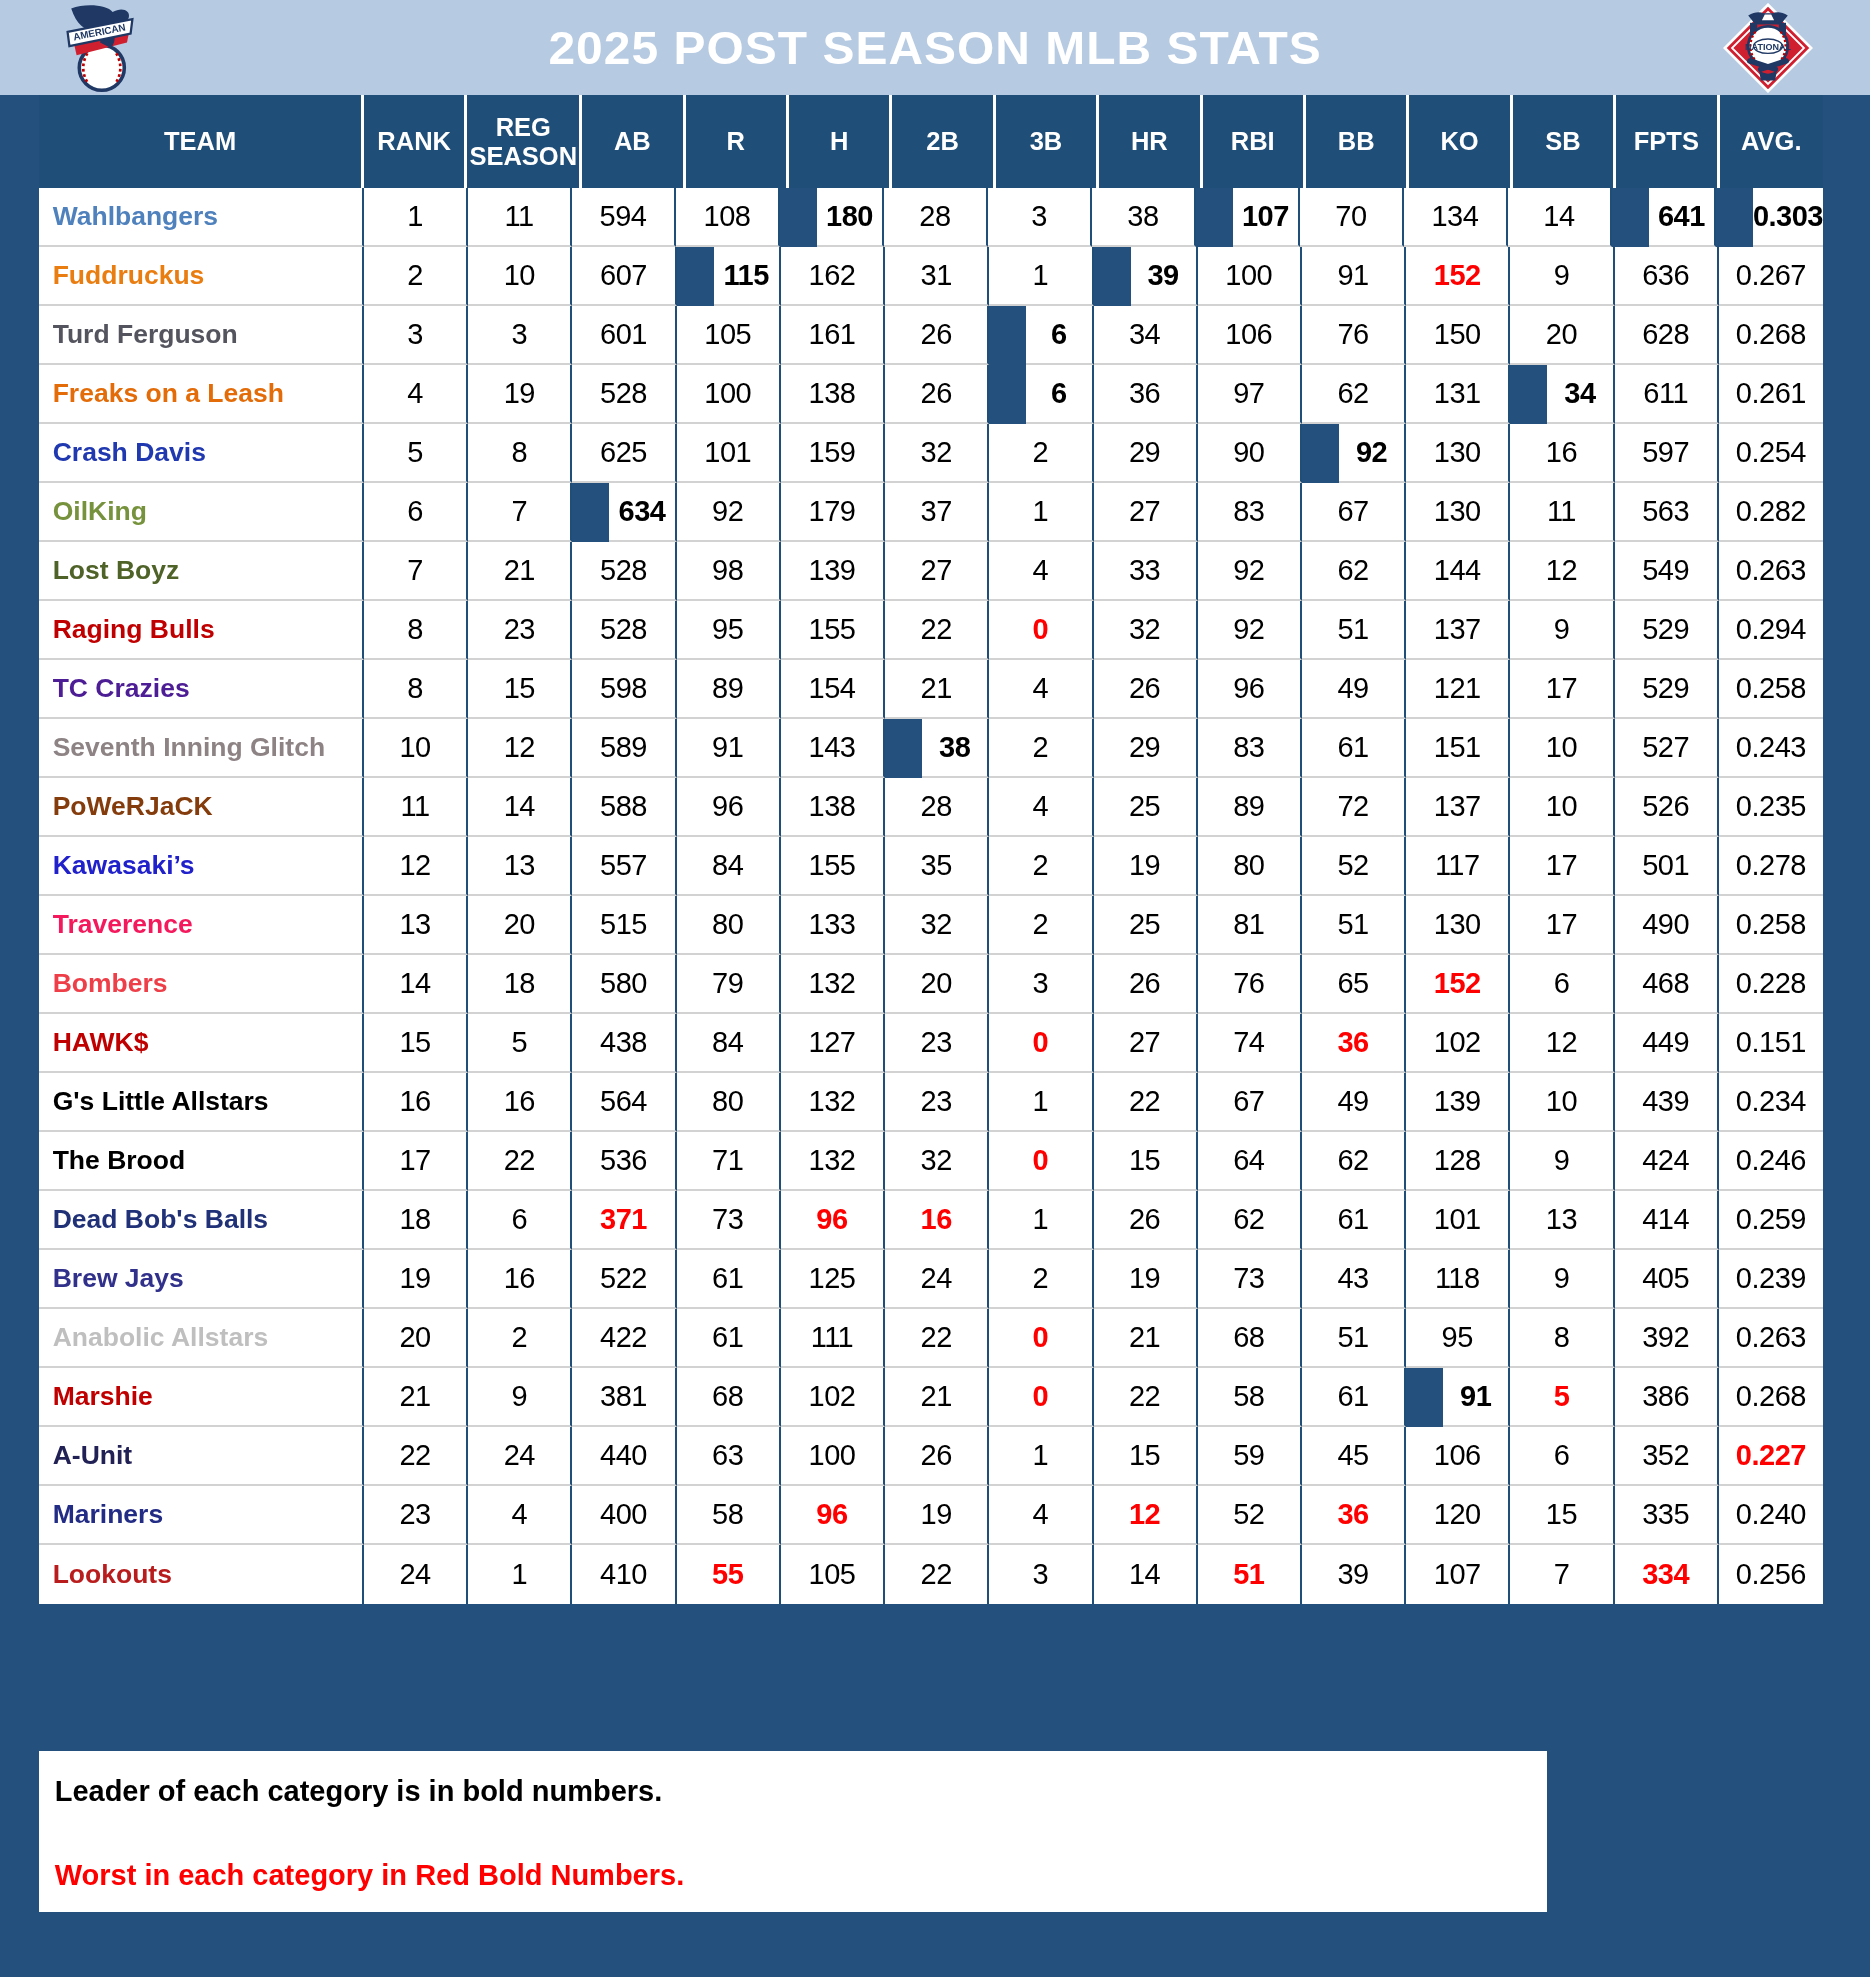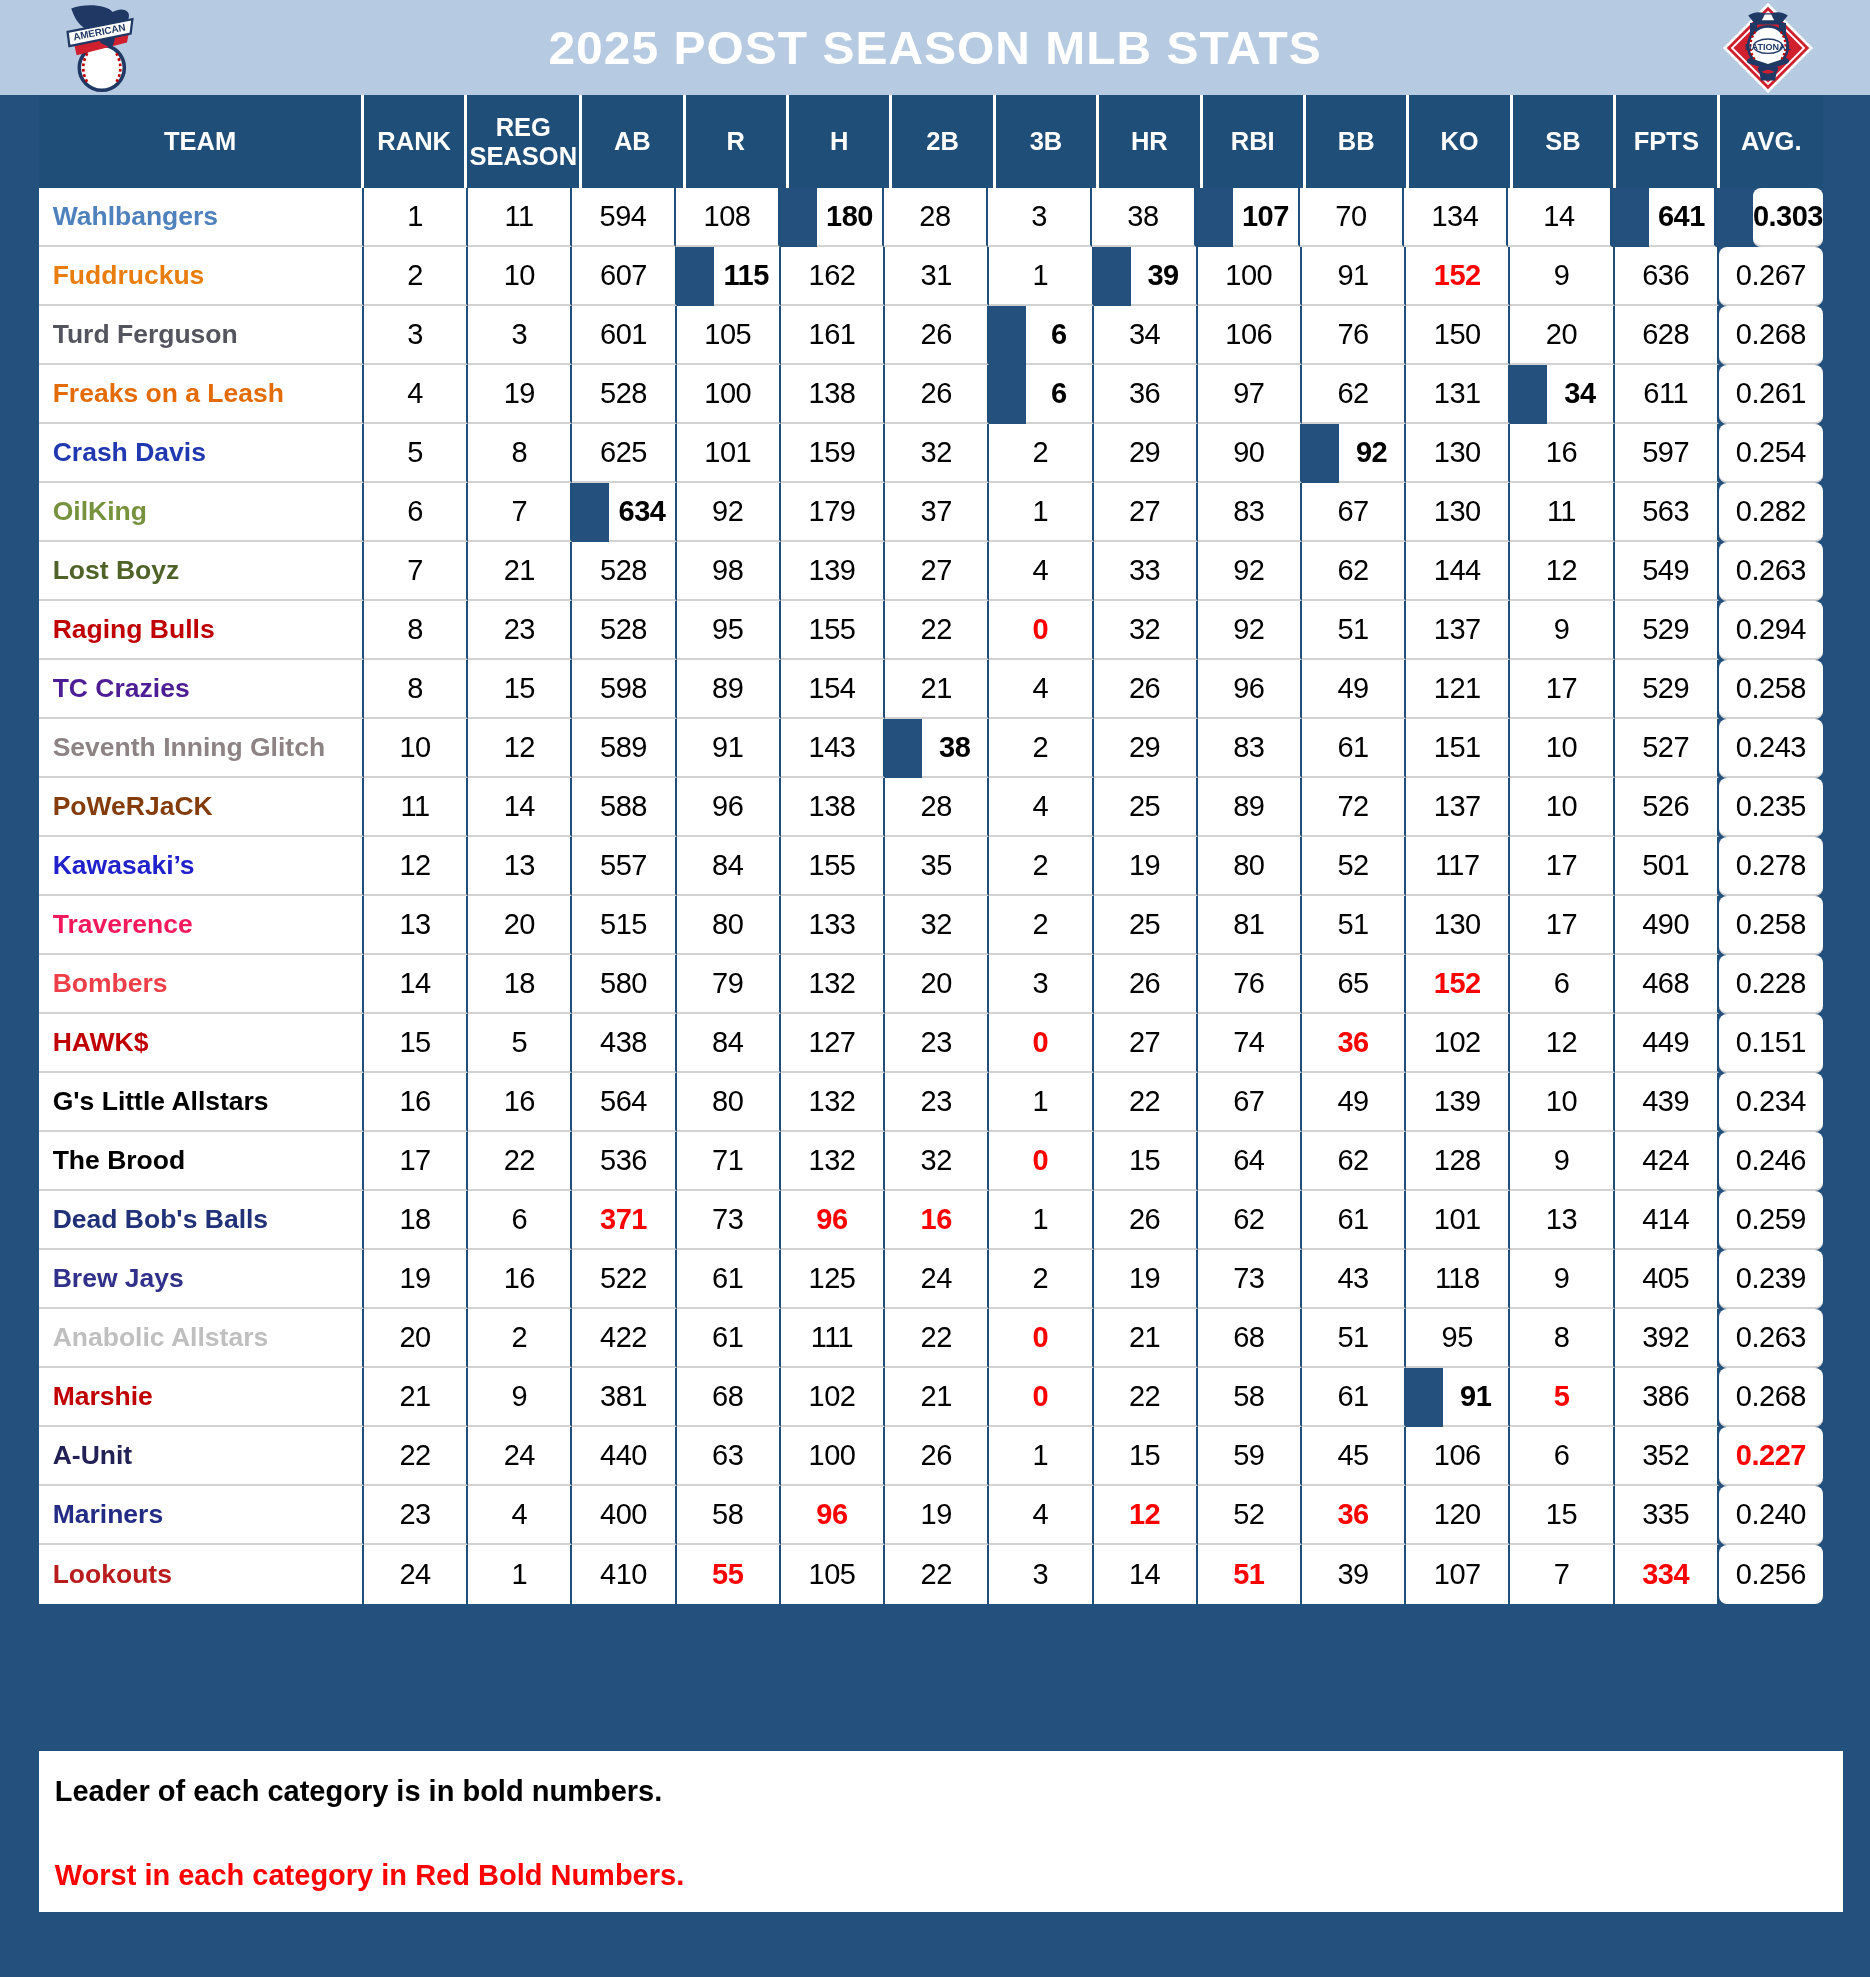--- a/index.html
+++ b/index.html
@@ -32,31 +32,31 @@
     border-right:3.9px solid #FFFFFF;line-height:1.12;padding:0 2px;box-sizing:border-box;
   }
   .hcell:last-child{border-right:none;}
   .brow{height:59px;}
   .cell{
     background:#FFFFFF;display:flex;align-items:center;justify-content:center;
     font-size:29px;color:#000000;
     border-right:2px solid #1F4E79;border-bottom:2px solid #D2D2D2;
     box-sizing:border-box;letter-spacing:-0.5px;
   }
-  .cell:last-child{border-right:none;border-radius:8px;}
+  .cell:last-child{border-right:none;}
   .brow:last-child .cell{border-bottom:none;}
   .cell.team{
     justify-content:flex-start;padding-left:13.7px;font-weight:700;font-size:26.5px;
     letter-spacing:0;white-space:nowrap;overflow:hidden;
   }
   .cell.lead{font-weight:700;margin-left:37px;}
   .cell.worst{color:#FF0000;font-weight:700;}
   
   .footer{
-    position:absolute;left:39px;top:1751px;width:1804px;height:161px;
+    position:absolute;left:39px;top:1751px;width:1508px;height:161px;
     background:#FFFFFF;box-sizing:border-box;padding:23.5px 0 0 15.7px;
   }
   .footer-line1{color:#000000;font-weight:700;font-size:29px;margin:0 0 0 0;}
   .footer-line2{font-weight:700;font-size:29px;margin:51px 0 0 0;}
 </style>
 </head>
 <body>
 
 <div class="banner">
 

